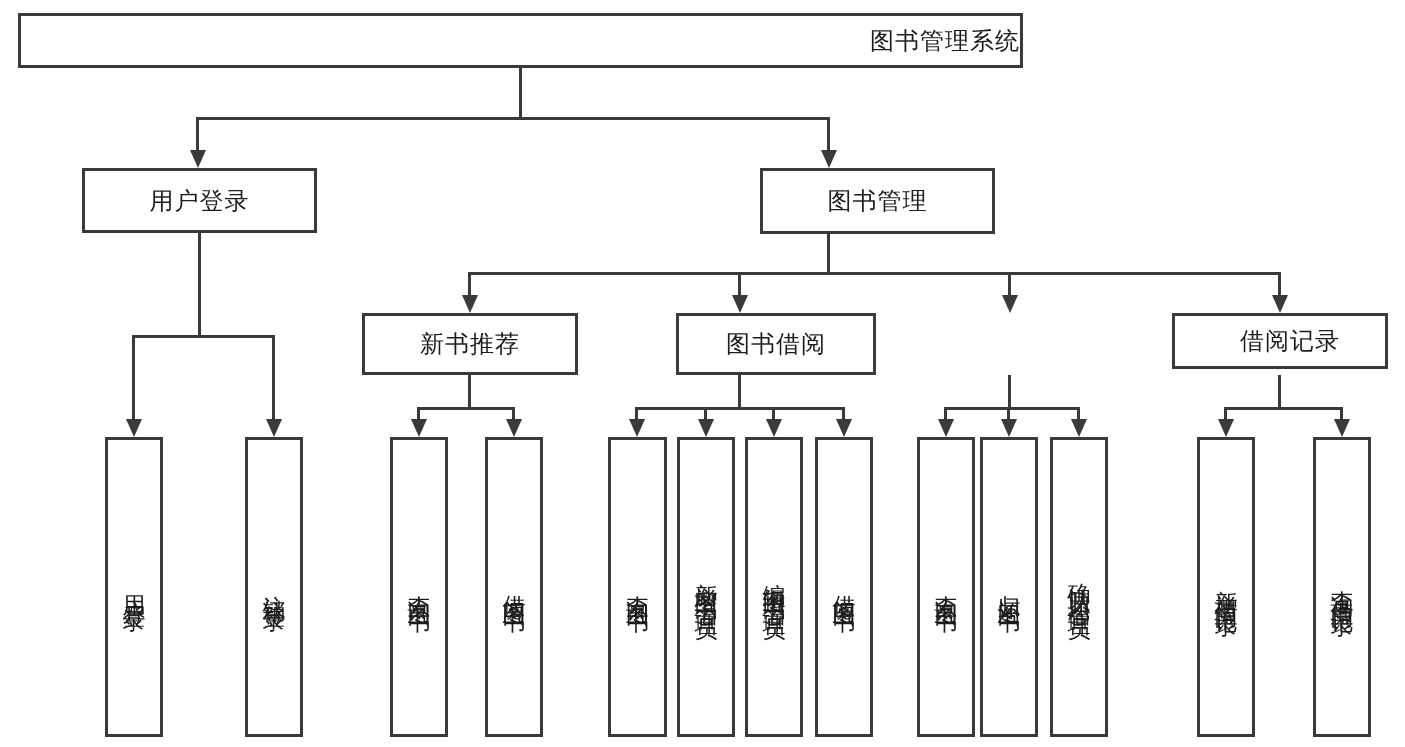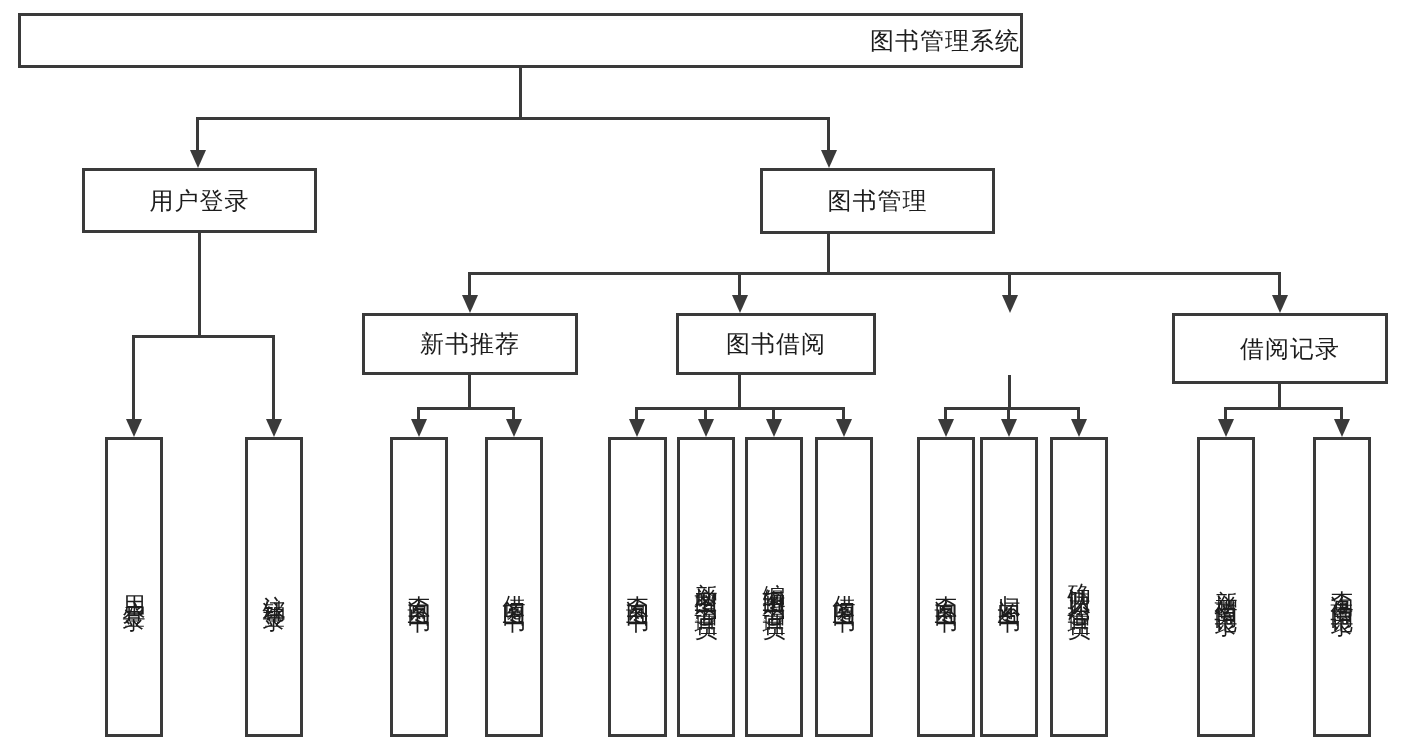--- a/index.html
+++ b/index.html
@@ -112,21 +112,21 @@
   <div class="box" style="left:712px;top:168px;width:235px;height:66px;margin-left:48px;">
     <span>图书管理</span>
   </div>
 
   <div class="box" style="left:362px;top:313px;width:216px;height:62px;">
     <span>新书推荐</span>
   </div>
   <div class="box" style="left:632px;top:313px;width:200px;height:62px;margin-left:44px;">
     <span>图书借阅</span>
   </div>
-  <div class="box" style="left:1172px;top:313px;width:216px;height:71px;padding-left:20px;">
+  <div class="box" style="left:1172px;top:313px;width:216px;height:56px;padding-left:20px;">
     <span>借阅记录</span>
   </div>
 
   <div class="leafbox" style="left:105px;top:437px;width:58px;height:300px;">
     <span>用户登录</span>
   </div>
   <div class="leafbox" style="left:245px;top:437px;width:58px;height:300px;">
     <span>注销登录</span>
   </div>
 

